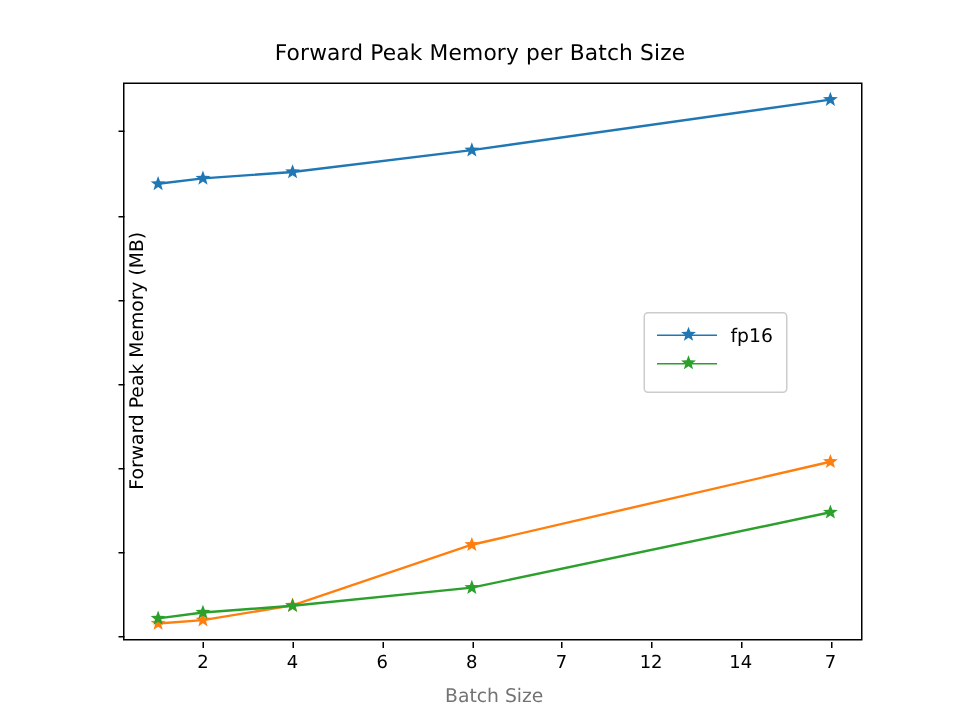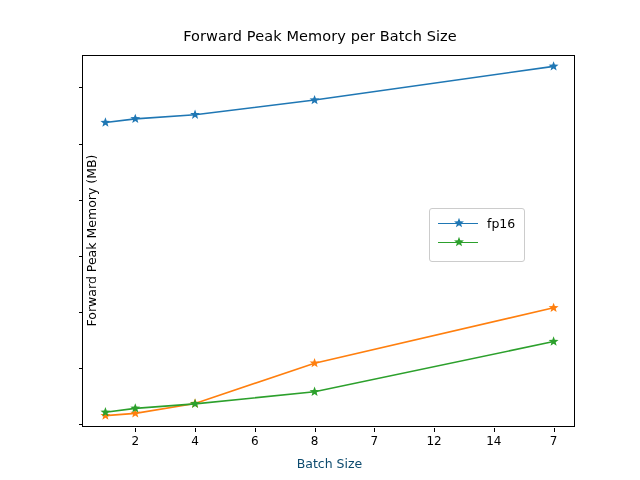--- a/index.html
+++ b/index.html
@@ -86,21 +86,21 @@
     height: 3.6px;
     background: #000000;
   }
   #xlabel {
     position: absolute;
     left: 0;
     top: 400px;
     width: 493px;
     text-align: center;
     font-size: 12.5px;
-    color: #0c4a6e;
+    color: #737373;
   }
   
   #legend {
     position: absolute;
     left: 346px;
     top: 152px;
     border: 1px solid #cccccc;
     border-radius: 3px;
     background: #ffffff;
     padding: 7px 9px 7px 8px;

